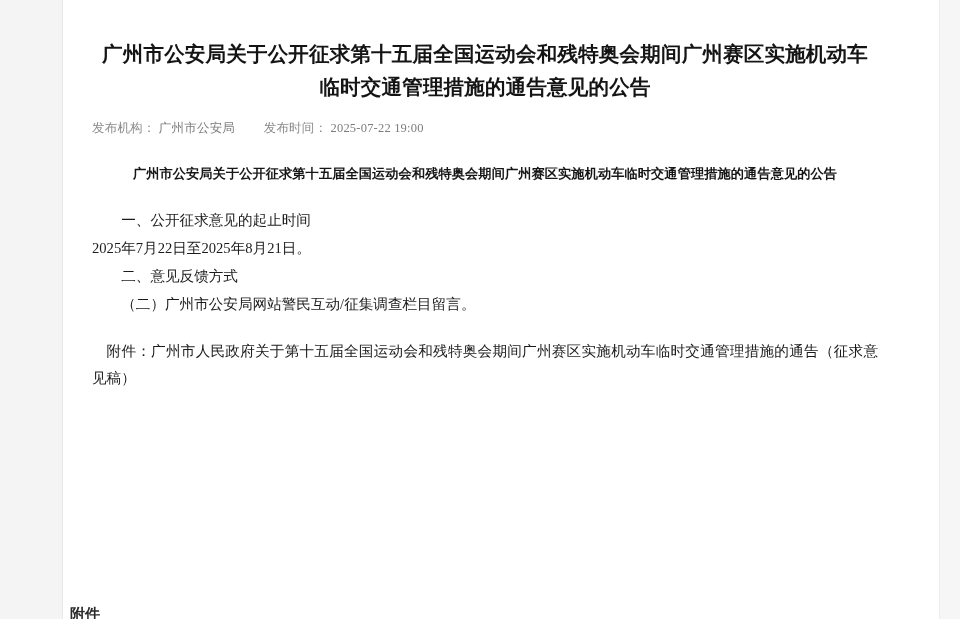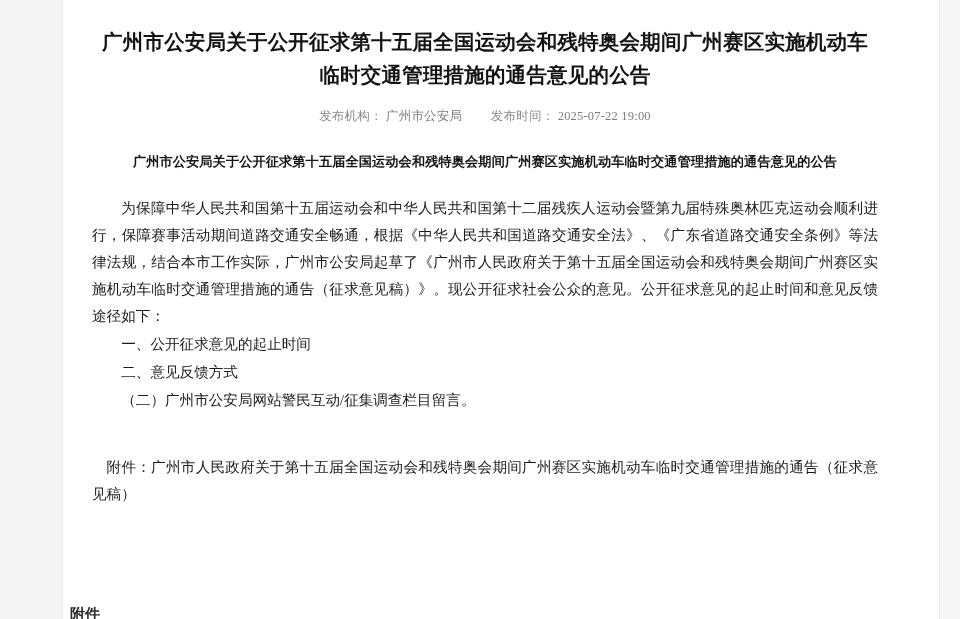--- a/index.html
+++ b/index.html
@@ -38,35 +38,35 @@
     height: 619px;
     background: #f6f6f6;
     border-left: 1px solid #ececec;
   }
   .content {
     position: absolute;
     left: 62px;
     top: 0;
     width: 878px;
     height: 442px;
-    padding: 16px 62px 0 30px;
+    padding: 28px 62px 0 30px;
     box-sizing: border-box;
   }
   .doc-title {
     font-size: 20.5px;
     font-weight: bold;
     line-height: 33px;
     text-align: center;
     letter-spacing: 0.2px;
     margin: 10px 6px 0 6px;
     color: #141414;
   }
   .meta {
     margin-top: 16px;
-    text-align: center;
+    text-align: left;
     font-size: 12.5px;
     color: #8a8a8a;
     letter-spacing: 0.2px;
   }
   .meta span {
     display: inline-block;
   }
   .meta .meta-gap {
     width: 22px;
   }
@@ -96,21 +96,21 @@
   .para + .para {
     margin-top: 2px;
   }
   .para.no-indent {
     text-indent: 0;
   }
   .para.tight {
     margin-top: 1px;
   }
   .para.attachment {
-    margin-top: 40px;
+    margin-top: 20px;
     text-indent: 1em;
   }
   .bottom-fragment {
     position: absolute;
     left: 70px;
     bottom: -2px;
     font-size: 15px;
     font-weight: bold;
     color: #2a2a2a;
     overflow: hidden;
@@ -132,22 +132,22 @@
       <span>发布机构：</span>
       <span class="meta-value">广州市公安局</span>
       <span class="meta-gap"></span>
       <span>发布时间：</span>
       <span class="meta-value">2025-07-22 19:00</span>
     </div>
 
     <div class="subtitle">广州市公安局关于公开征求第十五届全国运动会和残特奥会期间广州赛区实施机动车临时交通管理措施的通告意见的公告</div>
 
     <div class="body-text">
-      <p class="para">为保障中华人民共和国第十五届运动会和中华人民共和国第十二届残疾人运动会暨第九届特殊奥林匹克运动会顺利进行，保障赛事活动期间道路交通安全畅通，根据《中华人民共和国道路交通安全法》、《广东省道路交通安全条例》等法律法规，结合本市工作实际，广州市公安局起草了《广州市人民政府关于第十五届全国运动会和残特奥会期间广州赛区实施机动车临时交通管理措施的通告（征求意见稿）》。现公开征求社会公众的意见。公开征求意见的起止时间和意见反馈途径如下：</p>
       <p class="para tight">一、公开征求意见的起止时间</p>
+      <p class="para no-indent tight">2025年7月22日至2025年8月21日。</p>
       <p class="para tight">二、意见反馈方式</p>
       <p class="para tight">（二）广州市公安局网站警民互动/征集调查栏目留言。</p>
       <p class="para attachment">附件：广州市人民政府关于第十五届全国运动会和残特奥会期间广州赛区实施机动车临时交通管理措施的通告（征求意见稿）</p>
     </div>
 
   </div>
 
   <div class="bottom-fragment">附件</div>
 </div>
 

